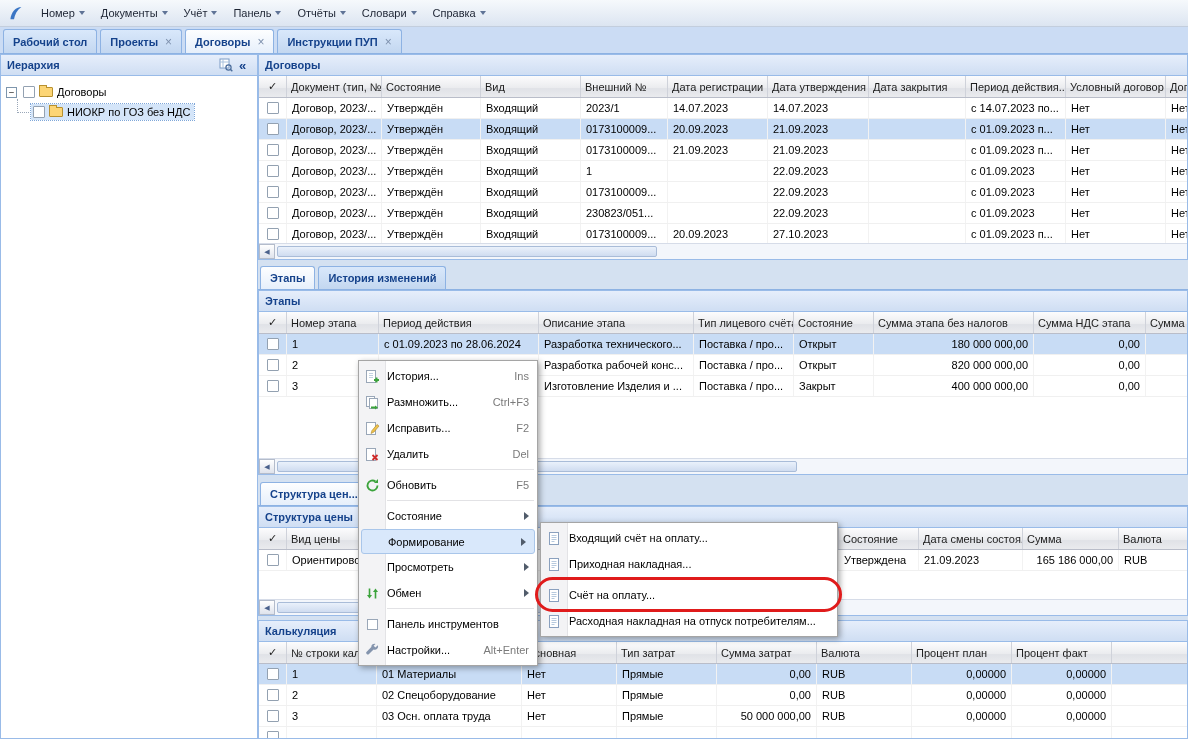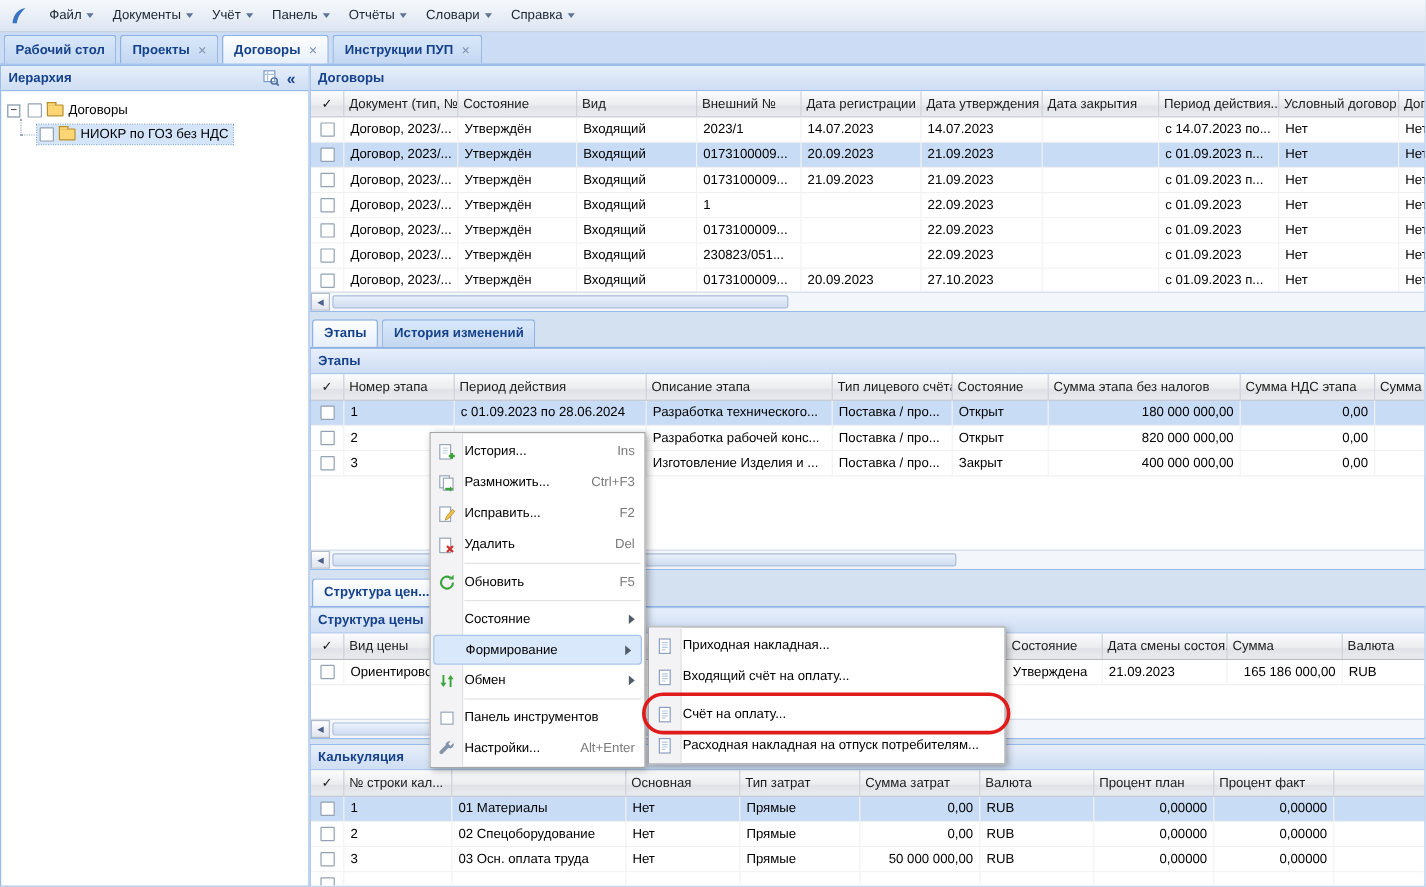--- a/index.html
+++ b/index.html
@@ -82,21 +82,21 @@
 <body>
 
 <div class="menubar">
   <span class="logo">
     <svg width="17" height="17" viewBox="0 0 16 16">
         <path d="M3.2 13.5 C4 6.5 8 2 13.5 1.8 C9.5 4.8 7.2 9 6.6 13.5 Z" fill="#3a75c4"></path>
       </svg>
   </span>
   <div class="menubar-items" style="display:flex">
       <div class="menu-item">
-        <span>Файл</span>
+        <span>Номер</span>
         <span class="caret"></span>
       </div>
       <div class="menu-item">
         <span>Документы</span>
         <span class="caret"></span>
       </div>
       <div class="menu-item">
         <span>Учёт</span>
         <span class="caret"></span>
       </div>
@@ -550,20 +550,25 @@
       <span class="ico"></span>
       <span class="lbl">Состояние</span>
       <span class="arrow"></span>
     </div>
     <div class="ctx-item hl">
       <span class="ico"></span>
       <span class="lbl">Формирование</span>
       <span class="arrow"></span>
     </div>
     <div class="ctx-item">
+      <span class="ico"></span>
+      <span class="lbl">Просмотреть</span>
+      <span class="arrow"></span>
+    </div>
+    <div class="ctx-item">
       <span class="ico">
         <svg width="15" height="15" viewBox="0 0 15 15">
           <path d="M4.5 2.5v7" stroke="#3ba33b" stroke-width="1.6"></path>
           <path d="M2 9l2.5 3.5L7 9z" fill="#3ba33b"></path>
           <path d="M10.5 12.5v-7" stroke="#3ba33b" stroke-width="1.6"></path>
           <path d="M8 6l2.5-3.5L13 6z" fill="#3ba33b"></path>
         </svg>
       </span>
       <span class="lbl">Обмен</span>
       <span class="arrow"></span>
@@ -588,30 +593,30 @@
     </div>
   </div>
 <div class="ctx sub-ctx">
     <div class="ctx-item">
       <span class="ico">
         <svg width="15" height="15" viewBox="0 0 15 15">
           <rect x="2.5" y="1.5" width="9" height="12" fill="#fff" stroke="#8aa0be"></rect>
           <path d="M4.5 4.5h5M4.5 6.5h5M4.5 8.5h5M4.5 10.5h3" stroke="#b6c9de"></path>
         </svg>
       </span>
-      <span class="lbl">Приходная накладная...</span>
+      <span class="lbl">Входящий счёт на оплату...</span>
     </div>
     <div class="ctx-item">
       <span class="ico">
         <svg width="15" height="15" viewBox="0 0 15 15">
           <rect x="2.5" y="1.5" width="9" height="12" fill="#fff" stroke="#8aa0be"></rect>
           <path d="M4.5 4.5h5M4.5 6.5h5M4.5 8.5h5M4.5 10.5h3" stroke="#b6c9de"></path>
         </svg>
       </span>
-      <span class="lbl">Входящий счёт на оплату...</span>
+      <span class="lbl">Приходная накладная...</span>
     </div>
     <div class="ctx-sep"></div>
     <div class="ctx-item">
       <span class="ico">
         <svg width="15" height="15" viewBox="0 0 15 15">
           <rect x="2.5" y="1.5" width="9" height="12" fill="#fff" stroke="#8aa0be"></rect>
           <path d="M4.5 4.5h5M4.5 6.5h5M4.5 8.5h5M4.5 10.5h3" stroke="#b6c9de"></path>
         </svg>
       </span>
       <span class="lbl">Счёт на оплату...</span>

